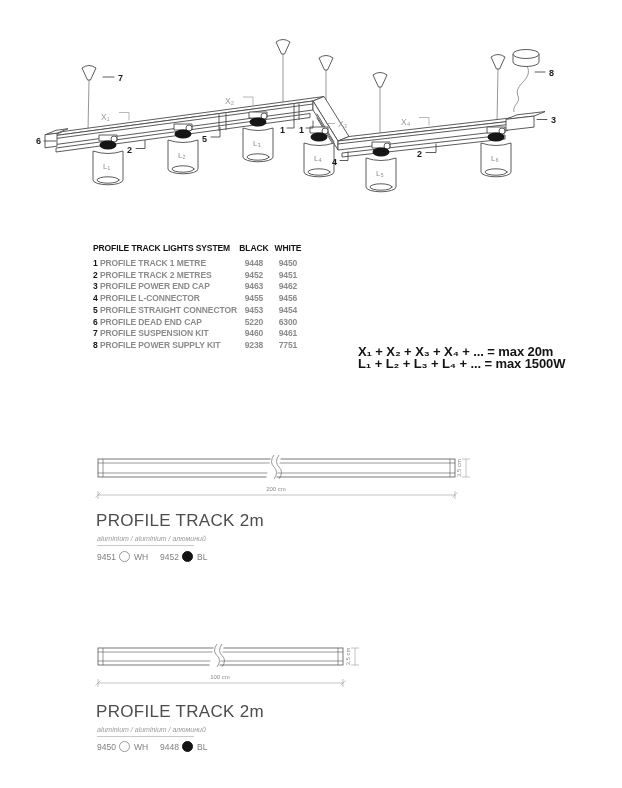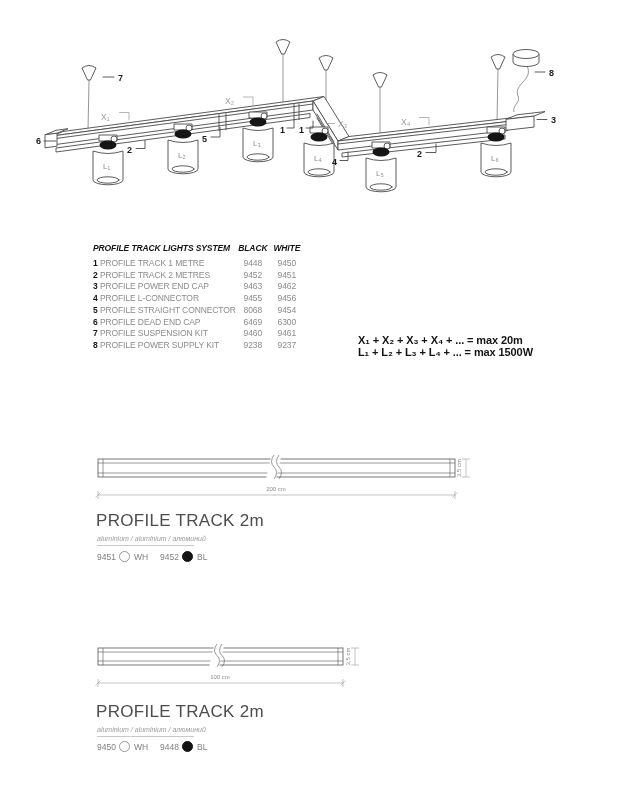--- a/index.html
+++ b/index.html
@@ -11,28 +11,28 @@
   .lnf{fill:none;stroke:#4a4a4a;stroke-width:0.9;stroke-linecap:round;}
   .wire{fill:none;stroke:#6a6a6a;stroke-width:0.7;}
   .thin{fill:none;stroke:#9a9a9a;stroke-width:0.7;}
   .dark{fill:#151515;stroke:none;}
   .callout{font:bold 9px "Liberation Sans","DejaVu Sans",sans-serif;fill:#1a1a1a;}
   .xlab{font:8.5px "Liberation Sans","DejaVu Sans",sans-serif;fill:#9b9b9b;}
   .llab{font:8px "Liberation Sans","DejaVu Sans",sans-serif;fill:#8d8d8d;}
   
   .tablewrap{position:absolute;left:93px;top:243px;}
   table{border-collapse:collapse;font-size:8.5px;letter-spacing:-0.1px;}
-  th,td{padding:0;font-weight:normal;height:11.7px;line-height:11.7px;white-space:nowrap;}
-  th{font-weight:bold;color:#141414;height:15px;vertical-align:top;text-align:left;font-style:italic;}
+  th,td{padding:0;font-weight:bold;height:11.7px;line-height:11.7px;white-space:nowrap;}
+  th{font-weight:bold;color:#141414;height:15px;vertical-align:top;text-align:left;}
   td.namecell{width:140px;color:#8b8b8b;}
   td.namecell b{color:#161616;}
   .colc{width:34px;text-align:center;}
   td.colc{color:#8b8b8b;}
   
-  .formulas{position:absolute;left:358px;top:334px;font-size:11px;font-weight:bold;
+  .formulas{position:absolute;left:358px;top:346px;font-size:13px;font-weight:bold;
             line-height:12px;color:#141414;letter-spacing:-0.1px;}
   
   .dim{fill:none;stroke:#9a9a9a;stroke-width:0.6;}
   .bar{fill:#fff;stroke:#555;stroke-width:0.8;}
   .barline{fill:none;stroke:#555;stroke-width:0.6;}
   .dimtext{font:6px "Liberation Sans","DejaVu Sans",sans-serif;fill:#8d8d8d;}
   
   .sect-title{position:absolute;font-size:17px;color:#4d4d4d;letter-spacing:0.3px;}
   .sect-sub{position:absolute;font-size:7px;font-style:italic;color:#9b9b9b;}
   .sect-rule{position:absolute;width:97px;height:1px;background:#c9c9c9;}
@@ -223,37 +223,37 @@
           <td class="colc">9463</td>
           <td class="colc">9462</td>
         </tr>
         <tr>
           <td class="namecell"><b>4</b> <span>PROFILE L-CONNECTOR</span></td>
           <td class="colc">9455</td>
           <td class="colc">9456</td>
         </tr>
         <tr>
           <td class="namecell"><b>5</b> <span>PROFILE STRAIGHT CONNECTOR</span></td>
-          <td class="colc">8068</td>
+          <td class="colc">9453</td>
           <td class="colc">9454</td>
         </tr>
         <tr>
           <td class="namecell"><b>6</b> <span>PROFILE DEAD END CAP</span></td>
-          <td class="colc">6469</td>
+          <td class="colc">5220</td>
           <td class="colc">6300</td>
         </tr>
         <tr>
           <td class="namecell"><b>7</b> <span>PROFILE SUSPENSION KIT</span></td>
           <td class="colc">9460</td>
           <td class="colc">9461</td>
         </tr>
         <tr>
           <td class="namecell"><b>8</b> <span>PROFILE POWER SUPPLY KIT</span></td>
           <td class="colc">9238</td>
-          <td class="colc">9237</td>
+          <td class="colc">7751</td>
         </tr>
       </tbody>
     </table>
   </div>
 
   <div class="formulas">
     <div>X₁ + X₂ + X₃ + X₄ + ... = max 20m</div>
     <div>L₁ + L₂ + L₃ + L₄ + ... = max 1500W</div>
   </div>
 

